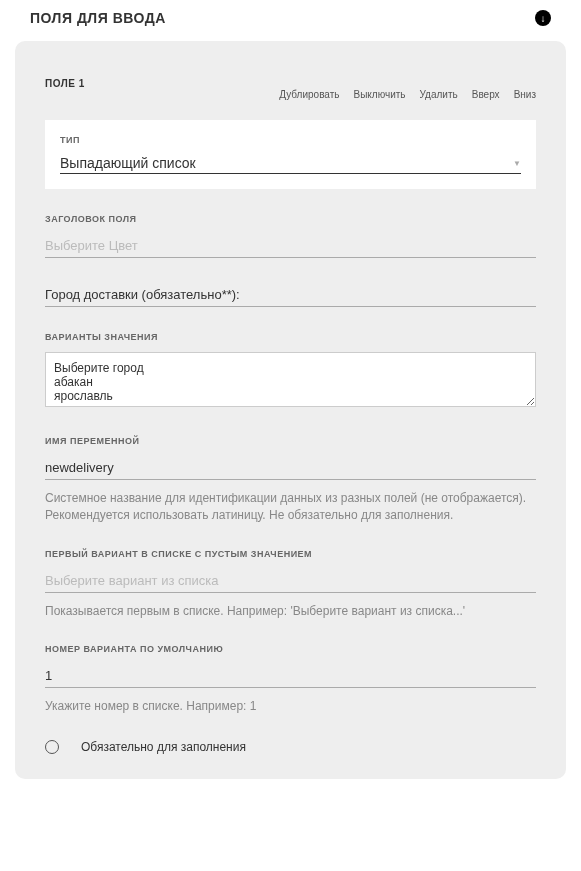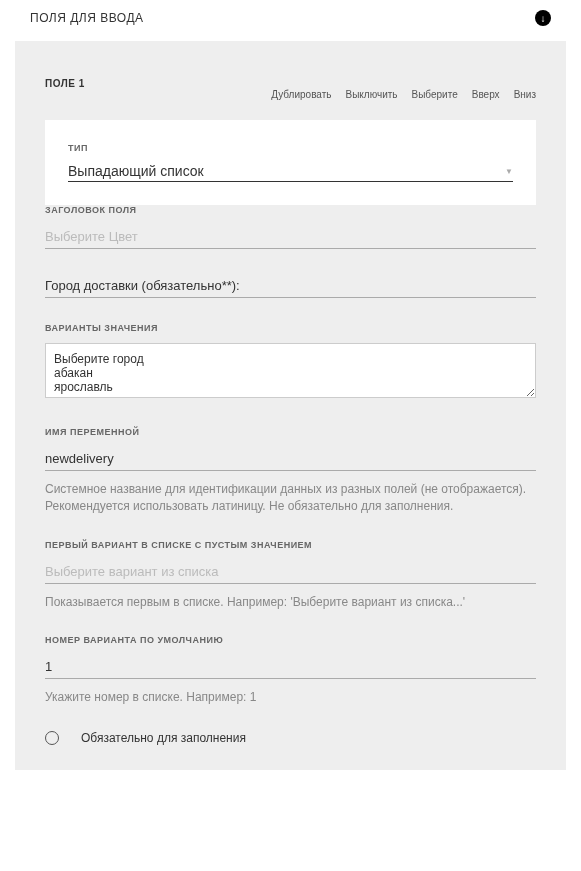--- a/index.html
+++ b/index.html
@@ -1,25 +1,25 @@
 <!DOCTYPE html>
 <html><head>
 <meta charset="utf-8">
 <style>
 * { box-sizing: border-box; margin: 0; padding: 0; }
 body { font-family: Arial, sans-serif; background: #fff; width: 581px; }
 .header { display: flex; justify-content: space-between; align-items: center; padding: 10px 30px 15px; }
-.header-title { font-size: 12px; font-weight: normal; letter-spacing: 0.5px; color: #333; }
+.header-title { font-size: 14px; font-weight: bold; letter-spacing: 0.5px; color: #333; }
 .arrow-icon { width: 16px; height: 16px; background: #000; border-radius: 50%; display: flex; align-items: center; justify-content: center; color: #fff; font-size: 10px; }
-.panel { background: #eeeeee; margin: 0 15px 15px; padding: 25px 30px; }
+.panel { background: #eeeeee; margin: 0 15px 15px; padding: 25px 30px; border-radius: 10px; }
 .panel-head { display: flex; justify-content: space-between; align-items: center; margin-bottom: 20px; }
 .panel-title { font-size: 10px; font-weight: bold; letter-spacing: 0.5px; color: #333; }
 .actions { display: flex; gap: 14px; margin-top: 23px; }
 .actions span { font-size: 10px; color: #555; cursor: pointer; }
-.white-card { background: #fff; padding: 23px; }
+.white-card { background: #fff; padding: 15px; margin-bottom: 25px; }
 .label { font-size: 9px; font-weight: bold; letter-spacing: 0.5px; color: #666; text-transform: uppercase; margin-bottom: 10px; }
 .select-row { display: flex; justify-content: space-between; align-items: center; border-bottom: 1px solid #333; padding-bottom: 2px; }
 .select-val { font-size: 14px; color: #333; }
 .caret { color: #aaa; font-size: 8px; }
 .field-group { margin-bottom: 25px; }
 .input-line { border: none; border-bottom: 1px solid #aaa; background: transparent; width: 100%; font-size: 13px; padding: 4px 0; color: #333; outline: none; }
 .input-line::placeholder { color: #bbb; }
 .textarea-box { width: 100%; height: 55px; font-size: 12px; padding: 8px; border: 1px solid #ccc; resize: both; font-family: Arial, sans-serif; color: #333; overflow-y: scroll; }
 .hint { font-size: 12px; color: #888; margin-top: 10px; line-height: 1.4; }
 .radio-row { display: flex; align-items: center; gap: 22px; margin-top: 5px; }
@@ -33,21 +33,21 @@
   <div class="header-title">ПОЛЯ ДЛЯ ВВОДА</div>
   <div class="arrow-icon">↓</div>
 </div>
 
 <div class="panel">
   <div class="panel-head">
     <div class="panel-title">ПОЛЕ 1</div>
     <div class="actions">
       <span>Дублировать</span>
       <span>Выключить</span>
-      <span>Выберите</span>
+      <span>Удалить</span>
       <span>Вверх</span>
       <span>Вниз</span>
     </div>
   </div>
 
   <div class="white-card">
     <div class="label">ТИП</div>
     <div class="select-row">
       <span class="select-val">Выпадающий список</span>
       <span class="caret">▼</span>

